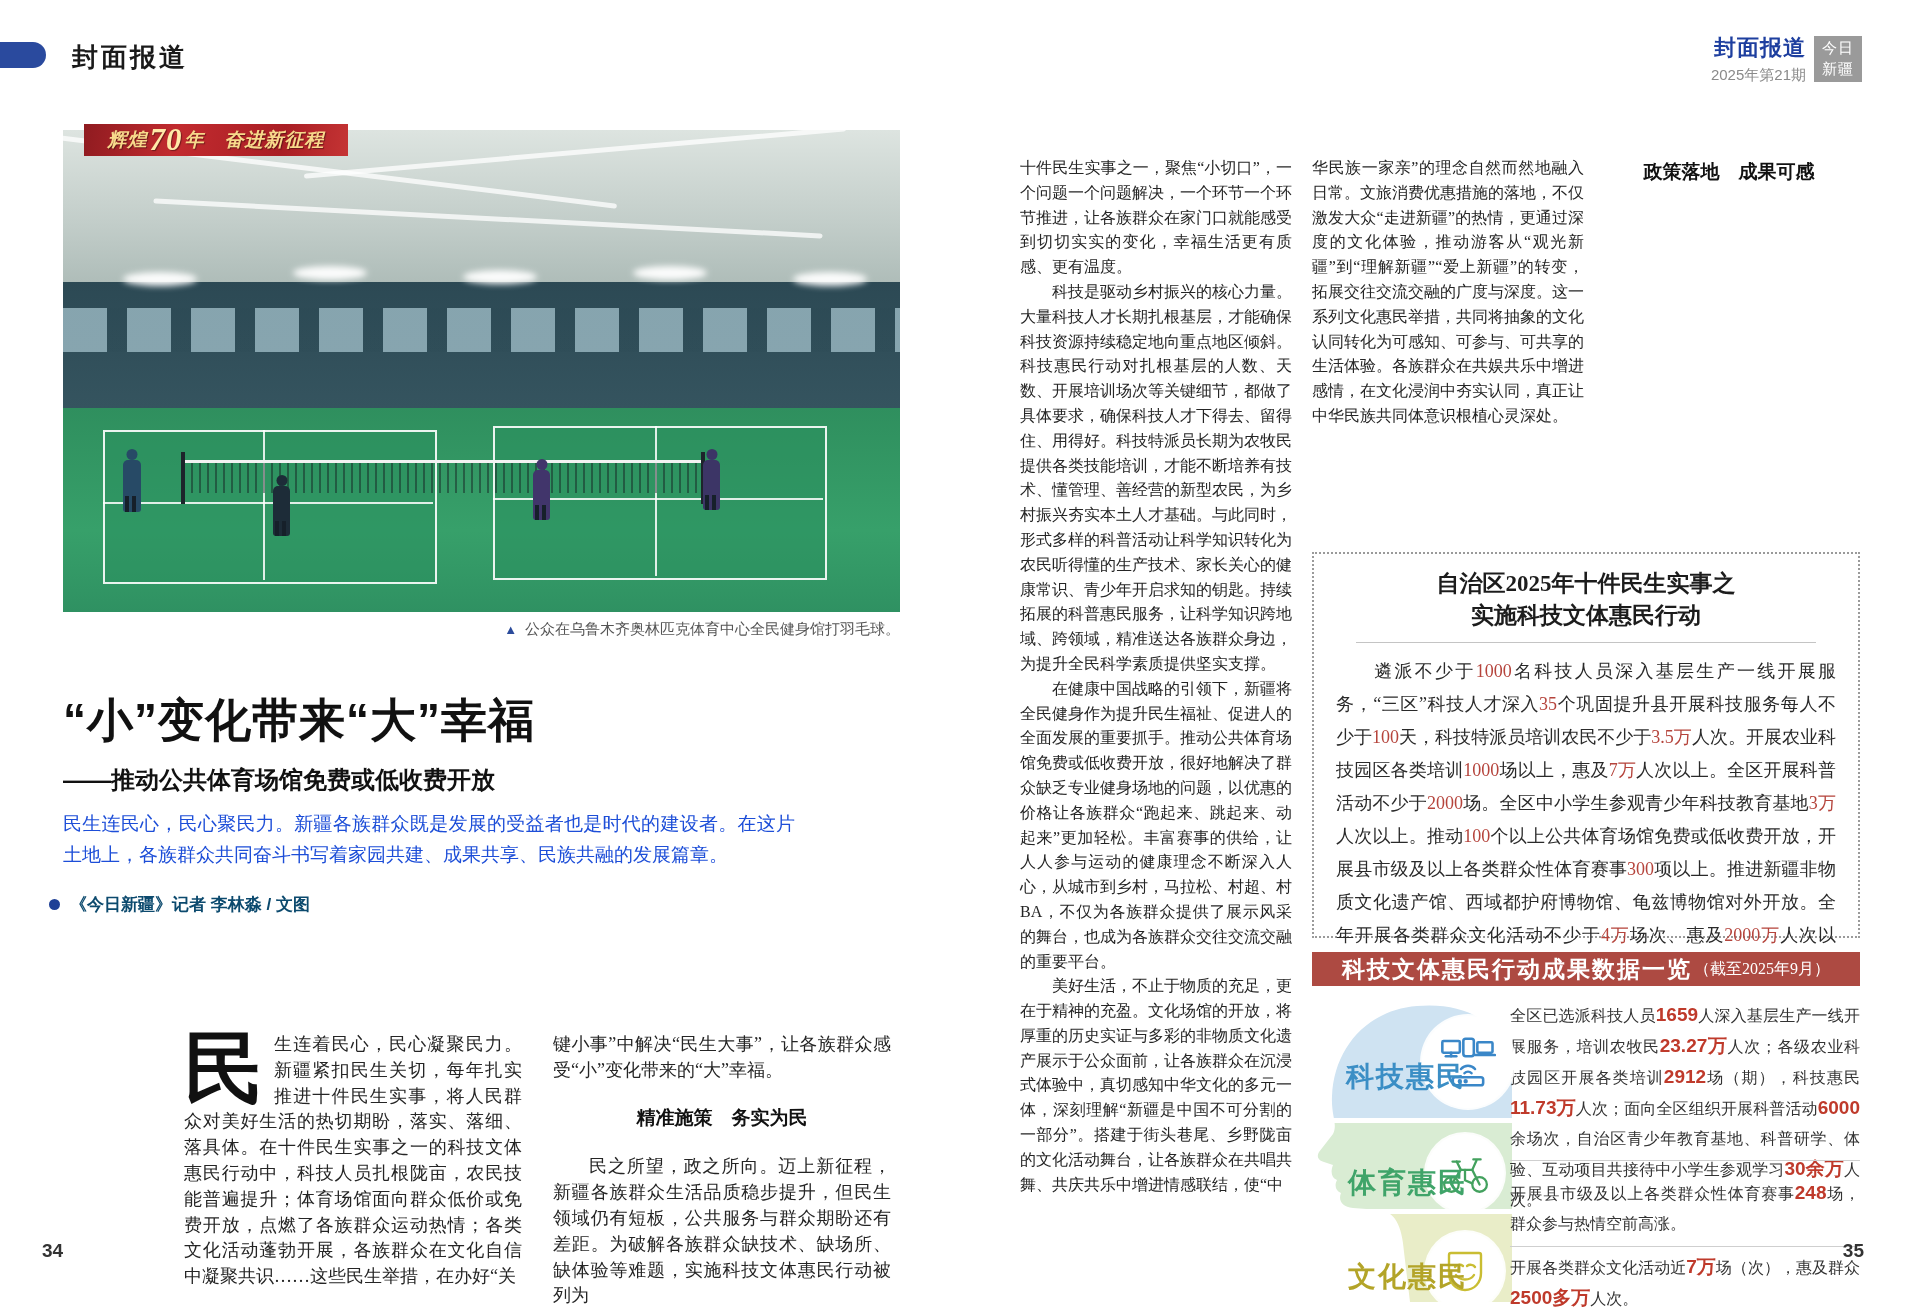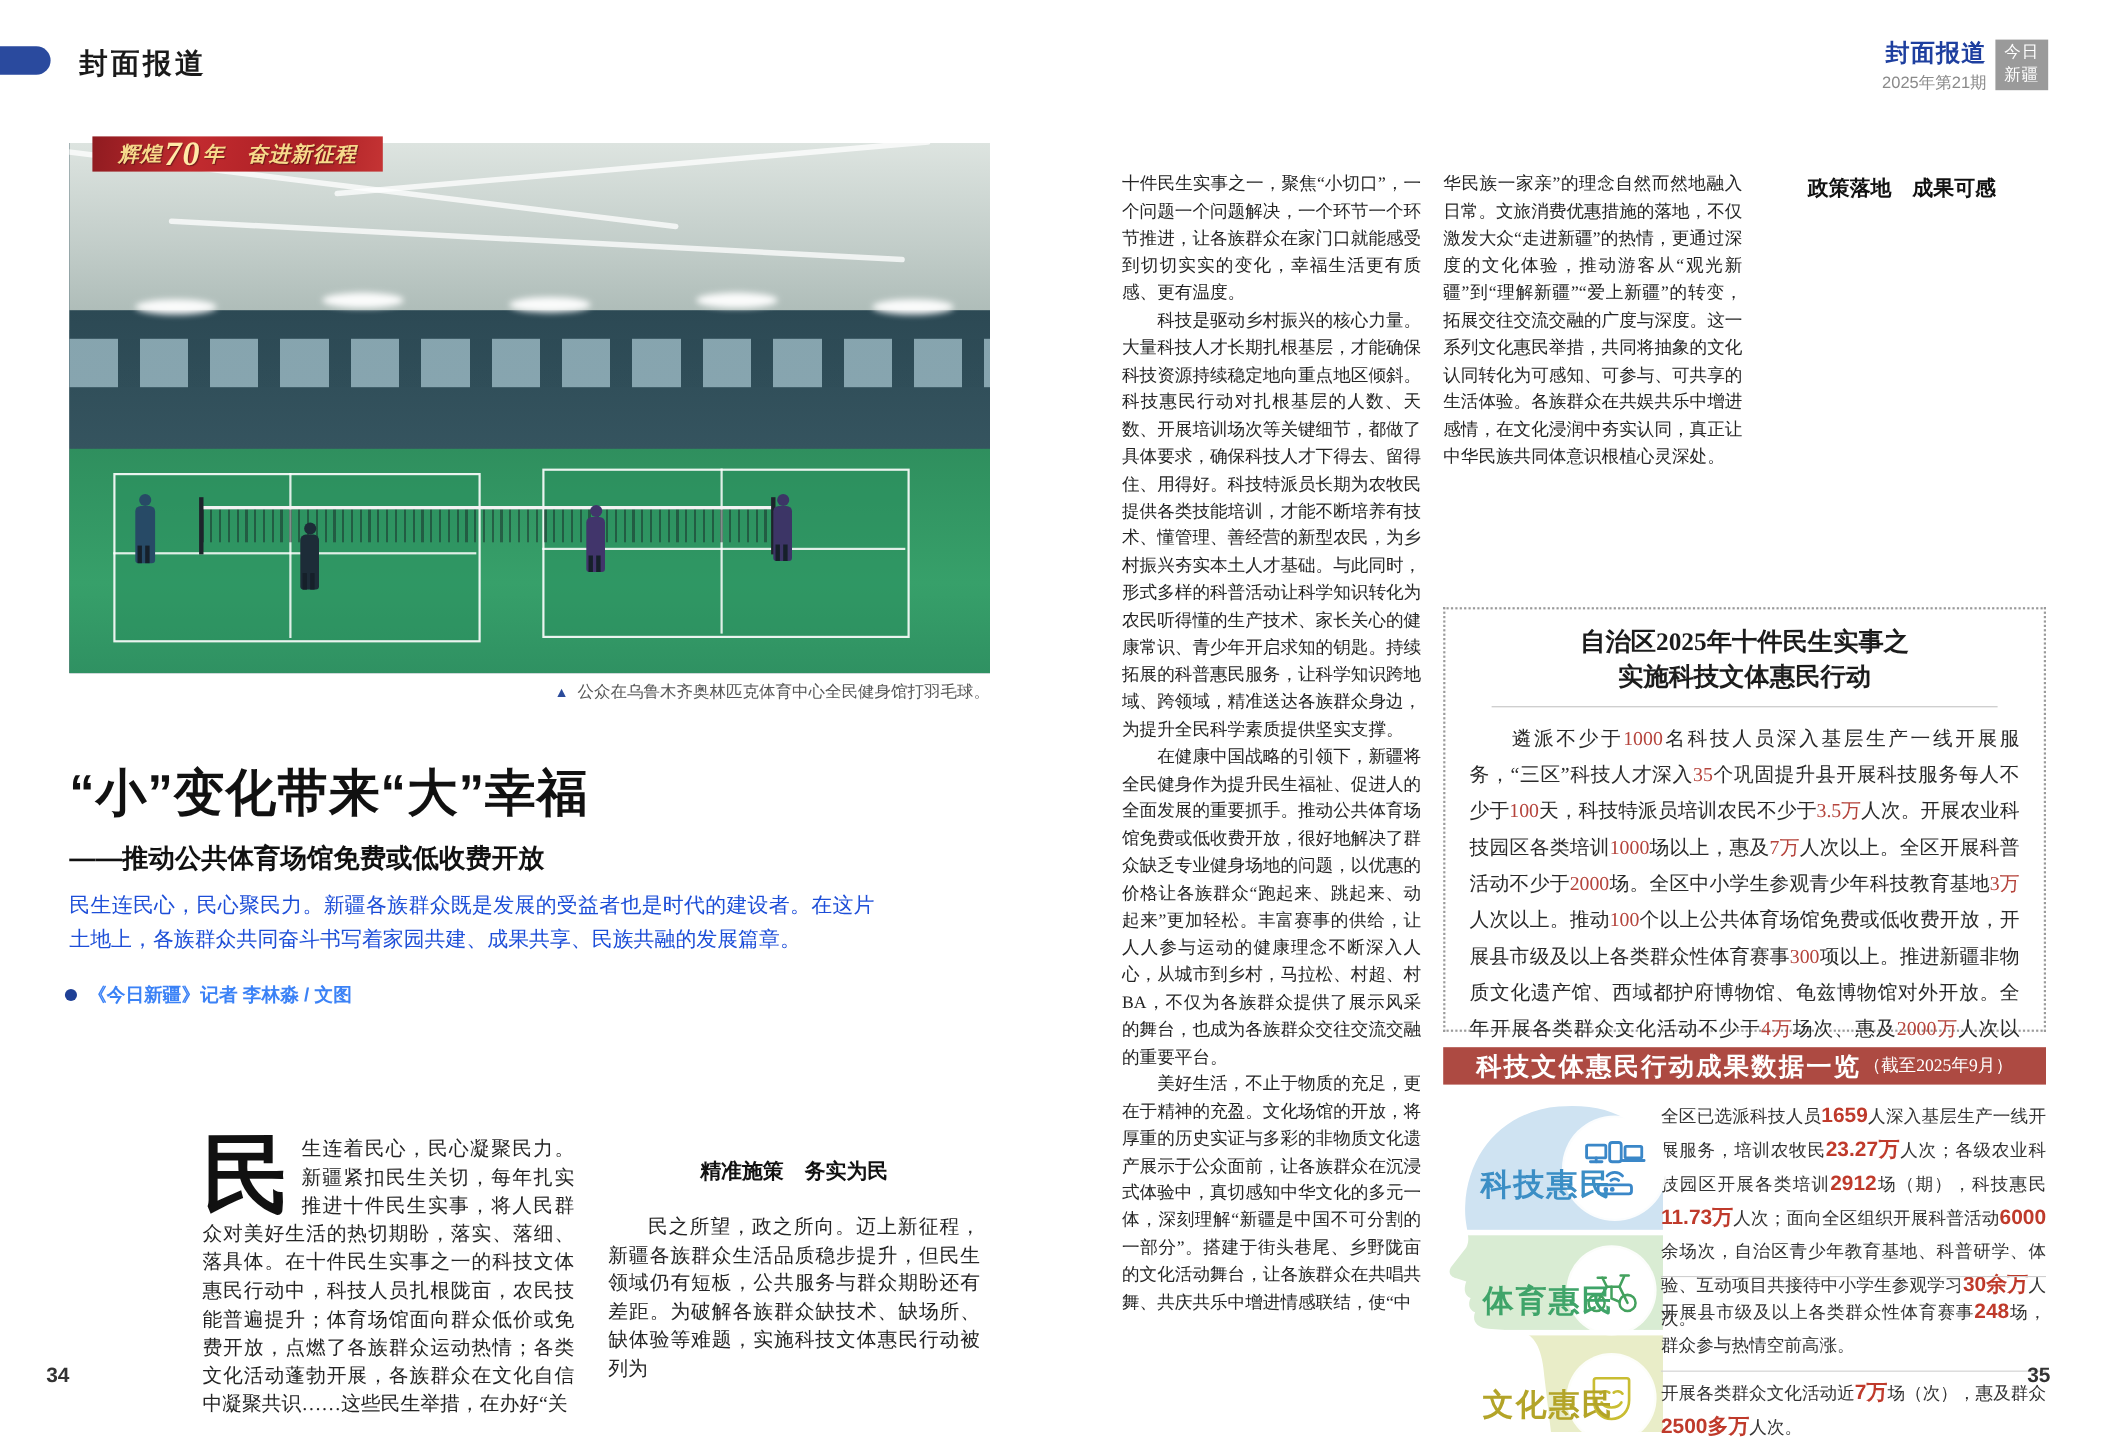--- a/index.html
+++ b/index.html
@@ -46,21 +46,21 @@
       font-family:"Liberation Serif",serif;font-weight:bold;font-style:italic;font-size:19px;letter-spacing:1px;
       text-shadow:1px 1px 1px rgba(0,0,0,.4);}
   .banner .big70{font-size:31px;margin:0 2px;color:#ffe9a8;}
   .caption{left:300px;top:620px;width:600px;text-align:right;font-size:15px;color:#555;}
   .caption .tri{color:#2b4b9b;font-size:13px;margin-right:8px;}
 
   
   .main-title{left:63px;top:690px;font-size:46px;font-weight:900;color:#111;letter-spacing:1px;}
   .sub-title{left:63px;top:764px;font-size:24px;font-weight:bold;color:#111;}
   .intro{left:63px;top:808px;width:732px;font-size:19px;line-height:31px;color:#1d4ed8;text-align:justify;}
-  .byline{left:59px;top:893px;font-size:17px;font-weight:bold;color:#3b82f6;display:flex;align-items:center;}
+  .byline{left:49px;top:893px;font-size:17px;font-weight:bold;color:#0c4a6e;display:flex;align-items:center;}
   .byline .dot{width:11px;height:11px;border-radius:50%;background:#1f4096;margin-right:10px;}
 
   
   .bodycol{font-family:"Liberation Serif","DejaVu Serif",serif;text-align:justify;color:#252525;}
   .bodycol p{margin:0;}
   .indent{text-indent:2em;}
   .colA{left:184px;top:1032px;width:338px;height:230px;font-size:18px;line-height:25.8px;}
   .colB{left:553px;top:1032px;width:338px;height:230px;font-size:18px;line-height:25.8px;}
   .dropcap{float:left;font-size:80px;line-height:.84;font-weight:bold;font-family:"Liberation Serif",serif;
            padding:4px 10px 0 0;color:#111;}
@@ -154,20 +154,21 @@
 <div class="abs intro">民生连民心，民心聚民力。新疆各族群众既是发展的受益者也是时代的建设者。在这片土地上，各族群众共同奋斗书写着家园共建、成果共享、民族共融的发展篇章。</div>
 <div class="abs byline">
   <span class="dot"></span>
   <span>《今日新疆》记者 李林淼 / 文图</span>
 </div>
 
 <div class="abs bodycol colA">
   <p><span class="dropcap">民</span><span>生连着民心，民心凝聚民力。新疆紧扣民生关切，每年扎实推进十件民生实事，将人民群众对美好生活的热切期盼，落实、落细、落具体。在十件民生实事之一的科技文体惠民行动中，科技人员扎根陇亩，农民技能普遍提升；体育场馆面向群众低价或免费开放，点燃了各族群众运动热情；各类文化活动蓬勃开展，各族群众在文化自信中凝聚共识……这些民生举措，在办好“关</span></p>
 </div>
 <div class="abs bodycol colB">
+  <p>键小事”中解决“民生大事”，让各族群众感受“小”变化带来的“大”幸福。</p>
   <div class="col-heading">精准施策　务实为民</div>
   <p class="indent">民之所望，政之所向。迈上新征程，新疆各族群众生活品质稳步提升，但民生领域仍有短板，公共服务与群众期盼还有差距。为破解各族群众缺技术、缺场所、缺体验等难题，实施科技文体惠民行动被列为</p>
 </div>
 
 <div class="abs bodycol rcol rcol1">
   <p>十件民生实事之一，聚焦“小切口”，一个问题一个问题解决，一个环节一个环节推进，让各族群众在家门口就能感受到切切实实的变化，幸福生活更有质感、更有温度。</p>
   <p class="indent">科技是驱动乡村振兴的核心力量。大量科技人才长期扎根基层，才能确保科技资源持续稳定地向重点地区倾斜。科技惠民行动对扎根基层的人数、天数、开展培训场次等关键细节，都做了具体要求，确保科技人才下得去、留得住、用得好。科技特派员长期为农牧民提供各类技能培训，才能不断培养有技术、懂管理、善经营的新型农民，为乡村振兴夯实本土人才基础。与此同时，形式多样的科普活动让科学知识转化为农民听得懂的生产技术、家长关心的健康常识、青少年开启求知的钥匙。持续拓展的科普惠民服务，让科学知识跨地域、跨领域，精准送达各族群众身边，为提升全民科学素质提供坚实支撑。</p>
   <p class="indent">在健康中国战略的引领下，新疆将全民健身作为提升民生福祉、促进人的全面发展的重要抓手。推动公共体育场馆免费或低收费开放，很好地解决了群众缺乏专业健身场地的问题，以优惠的价格让各族群众“跑起来、跳起来、动起来”更加轻松。丰富赛事的供给，让人人参与运动的健康理念不断深入人心，从城市到乡村，马拉松、村超、村BA，不仅为各族群众提供了展示风采的舞台，也成为各族群众交往交流交融的重要平台。</p>
   <p class="indent">美好生活，不止于物质的充足，更在于精神的充盈。文化场馆的开放，将厚重的历史实证与多彩的非物质文化遗产展示于公众面前，让各族群众在沉浸式体验中，真切感知中华文化的多元一体，深刻理解“新疆是中国不可分割的一部分”。搭建于街头巷尾、乡野陇亩的文化活动舞台，让各族群众在共唱共舞、共庆共乐中增进情感联结，使“中</p>
 </div>

